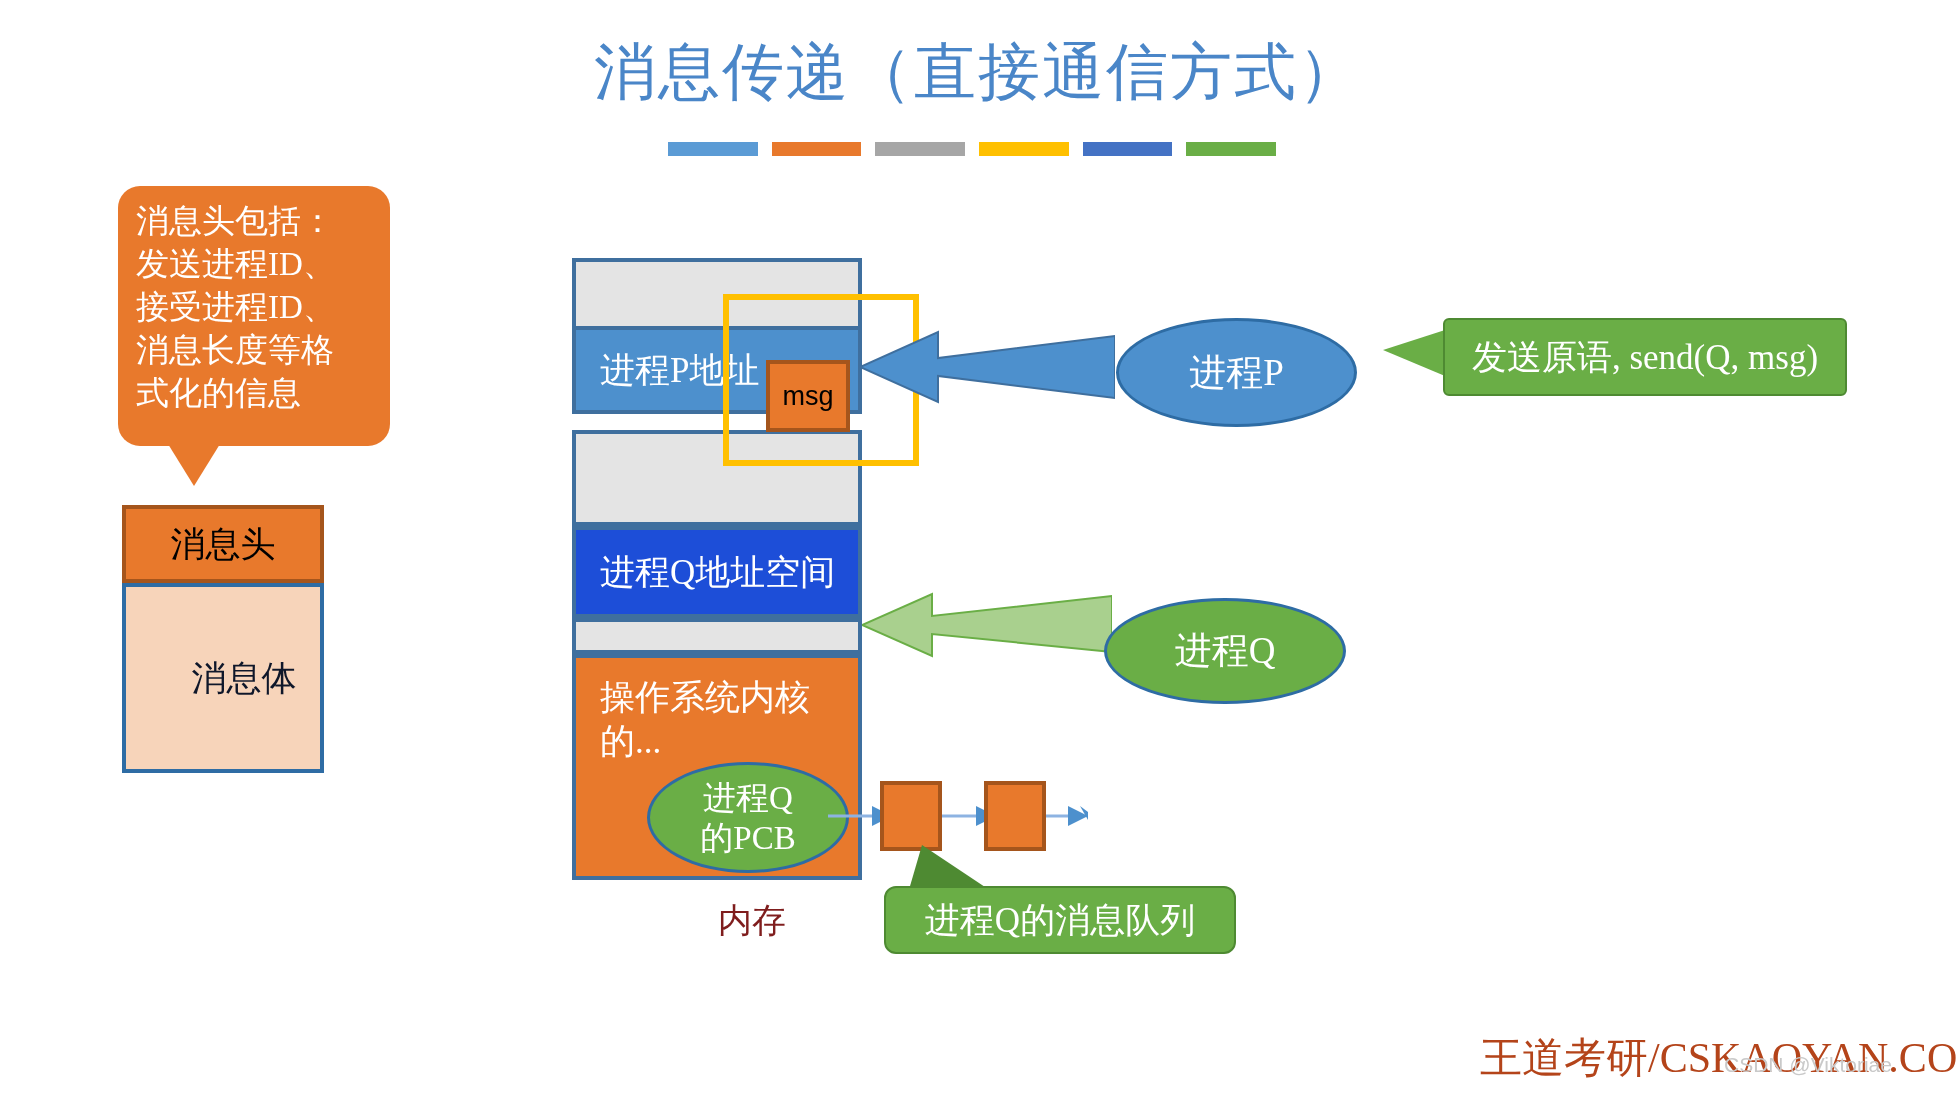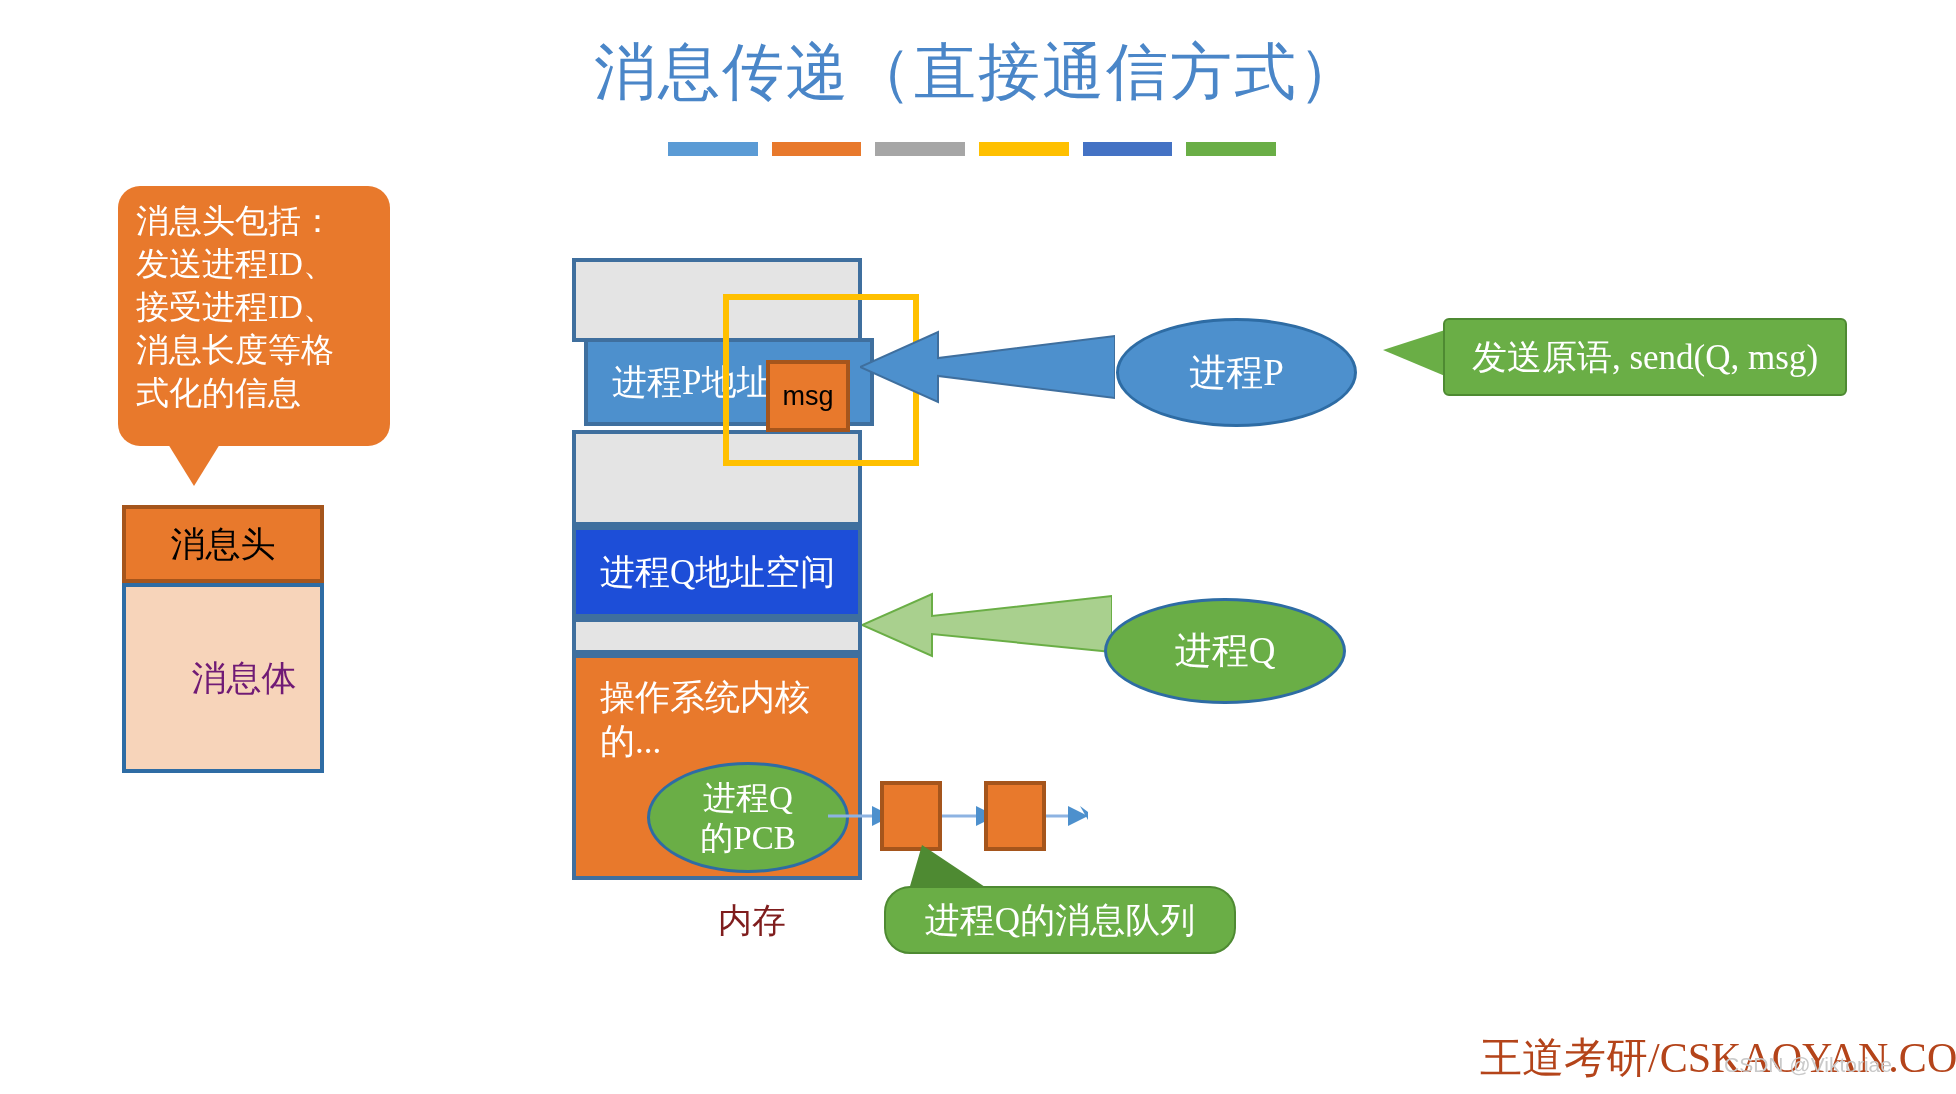--- a/index.html
+++ b/index.html
@@ -27,35 +27,35 @@
                 border-top:42px solid #e8792c;}
 
   
   #msg-head{position:absolute;left:122px;top:505px;width:202px;height:78px;
             background:#e8792c;border:4px solid #a5551c;box-sizing:border-box;
             display:flex;align-items:center;justify-content:center;
             color:#000000;font-family:"Liberation Serif","DejaVu Serif",serif;font-size:35px;}
   #msg-body{position:absolute;left:122px;top:583px;width:202px;height:190px;
             background:#f7d4ba;border:4px solid #2e6ca4;box-sizing:border-box;
             display:flex;align-items:center;justify-content:center;
-            color:#701a75;font-family:"Liberation Serif","DejaVu Serif",serif;font-size:35px;padding-left:42px;}
+            color:#0f172a;font-family:"Liberation Serif","DejaVu Serif",serif;font-size:35px;padding-left:42px;}
 
   
   #mem{position:absolute;left:572px;top:258px;width:290px;height:622px;}
   .mrow{position:absolute;left:0;width:290px;box-sizing:border-box;
         border:4px solid #3f6f9e;display:flex;align-items:center;
         color:#ffffff;font-family:"Liberation Serif","DejaVu Serif",serif;font-size:35px;
         padding-left:24px;white-space:nowrap;}
   .gray{background:#e4e4e4;}
   .blue{background:#4d90cd;}
   .green{background:#1d4ed8;}
   .orange{background:#e8792c;}
 
   #mem-r1{top:0;height:84px;}
-  #mem-r2{top:80px;height:88px;margin-left:12px;}
+  #mem-r2{top:68px;height:88px;}
   #mem-r3{top:172px;height:96px;}
   #mem-r4{top:268px;height:92px;}
   #mem-r5{top:360px;height:36px;}
   #mem-r6{top:396px;height:226px;align-items:flex-start;padding-top:18px;
           line-height:44px;white-space:normal;}
 
   #highlight-rect{position:absolute;left:723px;top:294px;width:196px;height:172px;
                   border:6px solid #ffc000;box-sizing:border-box;background:transparent;}
   #msg-chip{position:absolute;left:766px;top:360px;width:84px;height:72px;
             background:#e8792c;border:4px solid #a5551c;box-sizing:border-box;
@@ -81,21 +81,21 @@
   #send-callout{position:absolute;left:1443px;top:318px;width:400px;height:74px;
                 background:#6aae46;border:2px solid #4e8a32;border-radius:6px;
                 display:flex;align-items:center;justify-content:center;
                 color:#ffffff;font-size:35px;white-space:nowrap;
                 font-family:"Liberation Serif","DejaVu Serif",serif;}
   #send-tail{position:absolute;left:1383px;top:330px;width:0;height:0;
              border-top:20px solid transparent;border-bottom:26px solid transparent;
              border-right:62px solid #6aae46;}
 
   #queue-callout{position:absolute;left:884px;top:886px;width:348px;height:64px;
-                 background:#6aae46;border:2px solid #4e8a32;border-radius:26px;
+                 background:#6aae46;border:2px solid #4e8a32;border-radius:12px;
                  display:flex;align-items:center;justify-content:center;
                  color:#ffffff;font-size:35px;white-space:nowrap;
                  font-family:"Liberation Serif","DejaVu Serif",serif;}
   #queue-tail{position:absolute;left:908px;top:845px;width:0;height:0;
               border-left:14px solid transparent;border-right:72px solid transparent;
               border-bottom:48px solid #4e8a32;}
 
   
   .qbox{position:absolute;width:62px;height:70px;background:#e8792c;
         border:4px solid #a5551c;box-sizing:border-box;}

